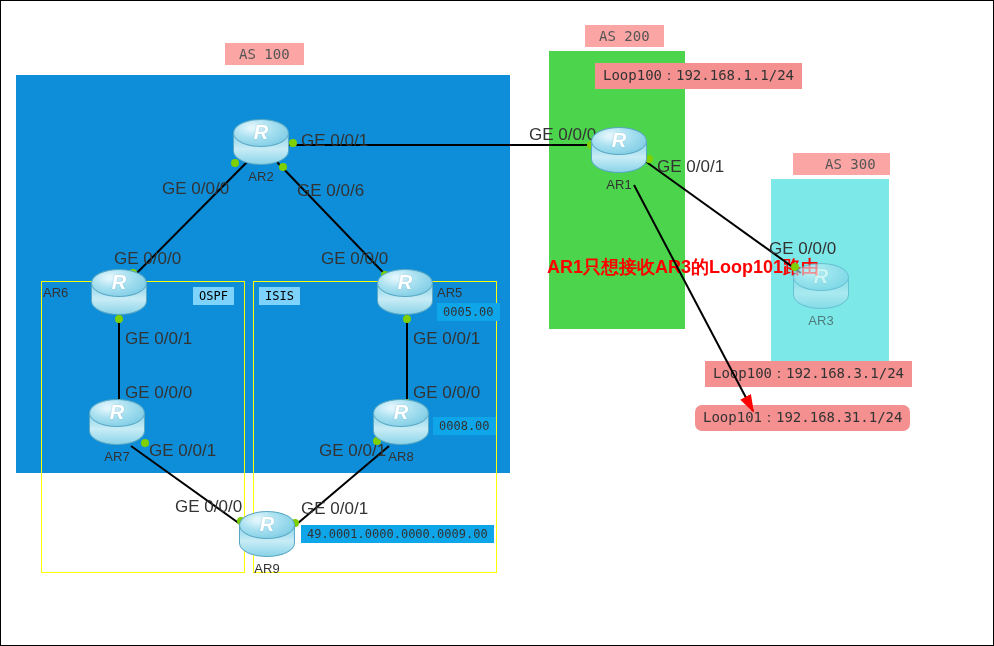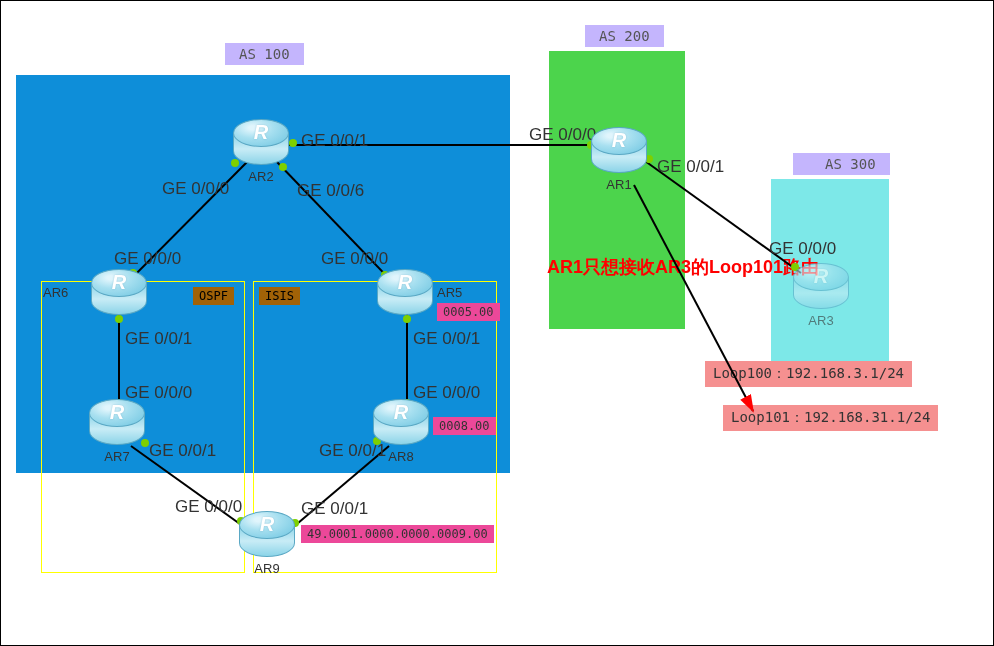--- a/index.html
+++ b/index.html
@@ -11,21 +11,21 @@
 .canvas {
   position: relative;
   width: 994px;
   height: 646px;
   border: 1px solid #000;
   margin: 0;
   overflow: hidden;
 }
 .as-label {
   position: absolute;
-  background: #c4b5fd;
+  background: #fca5a5;
   padding: 3px 14px;
   font-size: 14px;
   color: #555;
   font-family: monospace;
 }
 .as-box-100 {
   position: absolute;
   left: 15px;
   top: 74px;
   width: 494px;
@@ -49,21 +49,21 @@
   background: #7de8e8;
 }
 .protocol-box {
   position: absolute;
   border: 1px solid #ffff00;
 }
 .ospf-box { left: 40px; top: 280px; width: 204px; height: 292px; }
 .isis-box { left: 252px; top: 280px; width: 244px; height: 292px; }
 .protocol-label {
   position: absolute;
-  background: #a16207;
+  background: #7dd3fc;
   padding: 2px 6px;
   font-size: 12px;
   font-family: monospace;
   text-align: right;
 }
 .router {
   position: absolute;
   width: 56px;
   height: 46px;
   z-index: 10;
@@ -118,21 +118,21 @@
 .router-ar3 { opacity: 0.6; }
 .port-label {
   position: absolute;
   font-size: 17px;
   color: #333;
   white-space: nowrap;
   z-index: 8;
 }
 .green-label {
   position: absolute;
-  background: #ec4899;
+  background: #0ea5e9;
   padding: 2px 6px;
   font-size: 12px;
   font-family: monospace;
   color: #333;
 }
 .pink-label {
   position: absolute;
   background: #f59090;
   padding: 4px 8px;
   font-size: 14px;
@@ -316,19 +316,20 @@
   <div class="port-label" style="left:300px; top:498px;">GE 0/0/1</div>
 
   <div class="port-label" style="left:528px; top:124px;">GE 0/0/0</div>
   <div class="port-label" style="left:656px; top:156px;">GE 0/0/1</div>
   <div class="port-label" style="left:768px; top:238px;">GE 0/0/0</div>
 
   <div class="green-label" style="left:436px; top:302px;">0005.00</div>
   <div class="green-label" style="left:432px; top:416px;">0008.00</div>
   <div class="green-label" style="left:300px; top:524px;">49.0001.0000.0000.0009.00</div>
 
+  <div class="pink-label" style="left:594px; top:62px;">Loop100：192.168.1.1/24</div>
   <div class="pink-label" style="left:704px; top:360px;">Loop100：192.168.3.1/24</div>
-  <div class="pink-label" style="left:722px; top:404px;">Loop101：192.168.31.1/24</div>
+  <div class="pink-label" style="left:694px; top:404px;border-radius:7px;">Loop101：192.168.31.1/24</div>
 
   <div class="red-text" style="left:546px; top:254px;">AR1只想接收AR3的Loop101路由</div>
 
 
 </div>
 
 </body></html>

